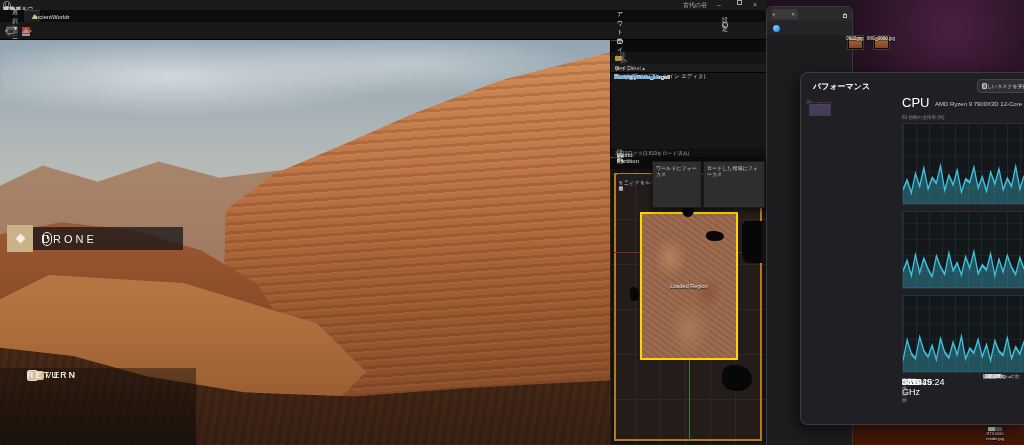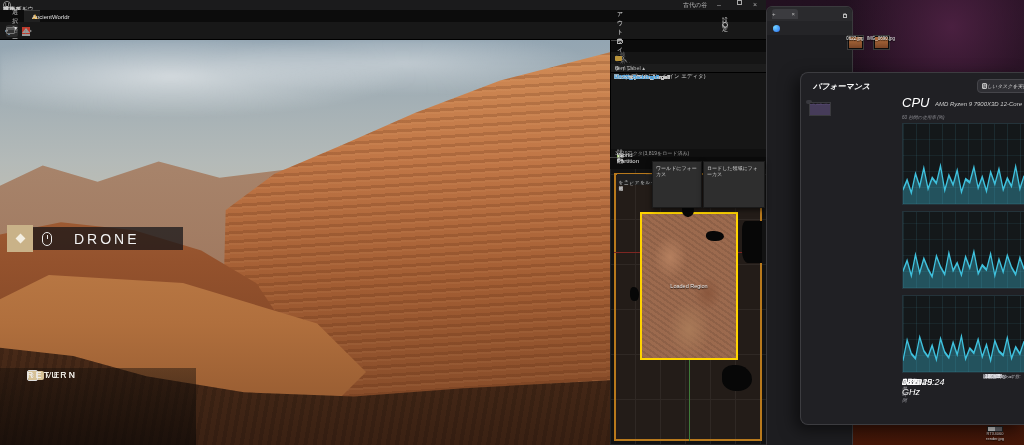--- a/index.html
+++ b/index.html
@@ -65,21 +65,21 @@
       background:repeating-linear-gradient(100deg,rgba(0,0,0,.12) 0 4px,transparent 4px 9px),
       linear-gradient(180deg,#7c4a2b 0%,#53311c 55%,#3a2113 100%);}
 
   
   .drone-chip{left:7px;top:225px;width:26px;height:27px;background:#c9b288;display:flex;align-items:center;justify-content:center;}
   .drone-diamond{position:static;width:7px;height:7px;background:#f3eee1;transform:rotate(45deg);}
   .drone-bar{left:33px;top:227px;width:150px;height:23px;background:rgba(18,18,22,.72);display:flex;align-items:center;}
   .drone-bar>*{position:static;}
   .mouse-ic{margin-left:9px;width:10px;height:14px;border:1px solid #ececec;border-radius:5px;position:relative;}
   .mouse-ic:after{content:"";position:absolute;left:4px;top:2px;width:1px;height:4px;background:#ececec;}
-  .drone-label{margin-left:9px;font-size:14px;letter-spacing:3px;color:#f2f2f2;padding-left:32px;}
+  .drone-label{margin-left:9px;font-size:11px;letter-spacing:3px;color:#f2f2f2;}
   .hud-bottom{left:0;top:368px;width:196px;height:77px;background:linear-gradient(180deg,rgba(22,15,10,.45),rgba(12,8,6,.66));
       display:flex;flex-direction:column;gap:8px;padding:7px 0 0 27px;}
   .hudrow{position:static;display:flex;align-items:center;gap:11px;font-size:8.5px;letter-spacing:2.5px;color:#f0ede6;}
   .hudrow>*{position:static;}
   .wasd-ic{width:14px;height:10px;position:relative;}
   .wasd-ic i{position:absolute;width:4px;height:4px;border:1px solid #d8d0c0;}
   .wasd-ic i.t{left:5px;top:0;background:#bf5c2d;border-color:#bf5c2d;}
   .wasd-ic i.a{left:0;top:5px;}.wasd-ic i.s{left:5px;top:5px;}.wasd-ic i.d{left:10px;top:5px;}
   .shift-ic{width:17px;height:9px;background:#d6c196;border-radius:2px;}
   .xkey-ic{width:11px;height:11px;border:1px solid #ddd;border-radius:2px;display:flex;align-items:center;justify-content:center;font-size:6px;color:#ddd;letter-spacing:0;}
@@ -175,21 +175,21 @@
   .dicon .thumb{width:15px;height:13px;background:linear-gradient(#b5713f,#7a4526);border:1px solid #0c0c0c;box-shadow:0 0 0 1px #3a3a3a;}
   .dicon .lbl{font-size:4.5px;color:#eee;text-shadow:0 1px 1px #000;white-space:nowrap;}
   #dicon1{left:843px;}
   #dicon2{left:869px;}
   #rtx{left:973px;top:426px;width:44px;display:flex;flex-direction:column;align-items:center;z-index:2;}
   #rtx>*{position:static;}
   #rtx .bar{width:16px;height:6px;background:linear-gradient(90deg,#cfcfcf 50%,#69696e 50%);border:1px solid #222;}
   #rtx .lbl{font-size:4px;color:#ddd;text-shadow:0 1px 1px #000;line-height:1.2;}
 
   
-  #tm{left:800px;top:72px;width:224px;height:353px;background:#202024;border:1px solid #3c3c40;border-right:none;border-radius:8px 0 0 8px;z-index:3;box-shadow:-5px 5px 16px rgba(0,0,0,.55);overflow:hidden;font-style:italic;}
+  #tm{left:800px;top:72px;width:224px;height:353px;background:#202024;border:1px solid #3c3c40;border-right:none;border-radius:8px 0 0 8px;z-index:3;box-shadow:-5px 5px 16px rgba(0,0,0,.55);overflow:hidden;}
   .tmheader{left:12px;top:8px;font-size:8px;font-weight:bold;color:#fff;}
   .runbtn{left:176px;top:6px;width:70px;height:14px;background:#2f2f34;border:1px solid #45454a;border-radius:4px;display:flex;align-items:center;gap:3px;padding:0 4px;font-size:5px;color:#ddd;}
   .runbtn>*{position:static;}
   .runbtn .ic{width:5px;height:6px;border:1px solid #bbb;border-radius:1px;}
   .tmside{left:5px;top:27px;width:94px;display:flex;flex-direction:column;gap:2.5px;}
   .tmcard{position:static;display:flex;gap:4px;padding:2px 3px;border-radius:4px;}
   .tmcard>*{position:static;}
   .tmcard.selected{background:#38383e;}
   .tmthumb{width:22px;height:14px;background:#19191b;border:1px solid #3a3a3e;flex:0 0 auto;overflow:hidden;}
   .tmtxt{display:flex;flex-direction:column;justify-content:center;overflow:hidden;}

